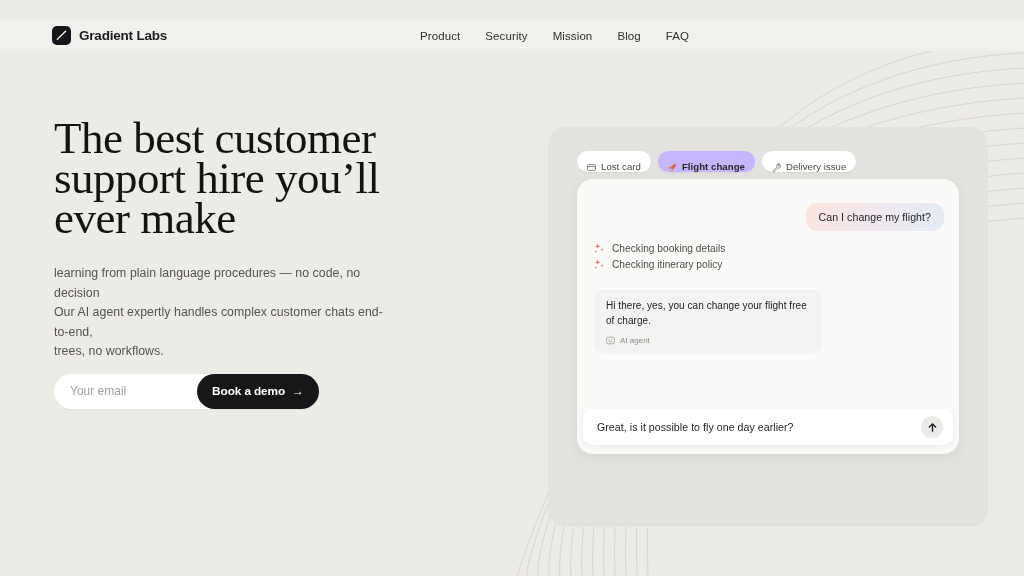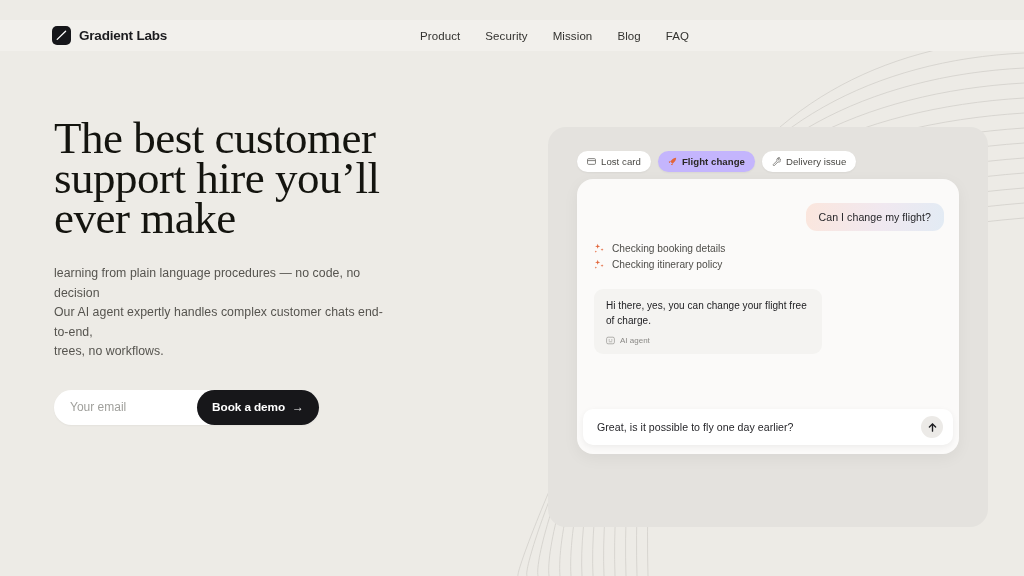--- a/index.html
+++ b/index.html
@@ -39,21 +39,21 @@
     letter-spacing:-0.5px; font-weight:400;
   }
   .headline .ln { display:block; }
   .subhead {
     margin-top:26px; width:338px;
     font-size:12.3px; line-height:19.5px; color:#56544F; letter-spacing:0.05px;
   }
   .subhead .ln { display:block; }
 
   .form {
-    margin-top:28px; position:relative;
+    margin-top:12px; position:relative;
     width:265px; height:35px; border-radius:18px; background:#FFFFFF;
     display:flex; align-items:center;
     box-shadow:0 1px 2px rgba(0,0,0,0.04);
   }
   .email-input {
     border:none; outline:none; background:transparent;
     font-family:"Liberation Sans", sans-serif;
     font-size:12px; color:#2B2B2B; padding-left:16px; width:150px; height:33px;
   }
   .email-input::placeholder { color:#A0A09C; }
@@ -72,21 +72,21 @@
     position:absolute; left:548px; top:127px; width:440px; height:400px;
     background:#E4E2DE; border-radius:18px; z-index:5;
   }
   .tabs {
     position:absolute; left:577px; top:151px; display:flex; gap:7px; z-index:12;
   }
   .tab {
     height:21px; padding:0 10px; border-radius:11px;
     background:#FFFFFF; color:#4A4945;
     font-size:9.6px; letter-spacing:0.05px;
-    display:flex; align-items:center; gap:5px; cursor:pointer;
+    display:flex; align-items:flex-end; gap:5px; cursor:pointer;
     box-shadow:0 1px 2px rgba(0,0,0,0.05);
     white-space:nowrap;
   }
   .tab.active { background:#c4b5fd; color:#2A2723; font-weight:700; }
   .tab .ico { font-size:9px; line-height:1; display:flex; align-items:center; }
 
   .chatcard {
     position:absolute; left:577px; top:179px; width:382px; height:275px;
     background:#FBFAF9; border-radius:16px; z-index:10;
     box-shadow:0 4px 16px rgba(0,0,0,0.05);

